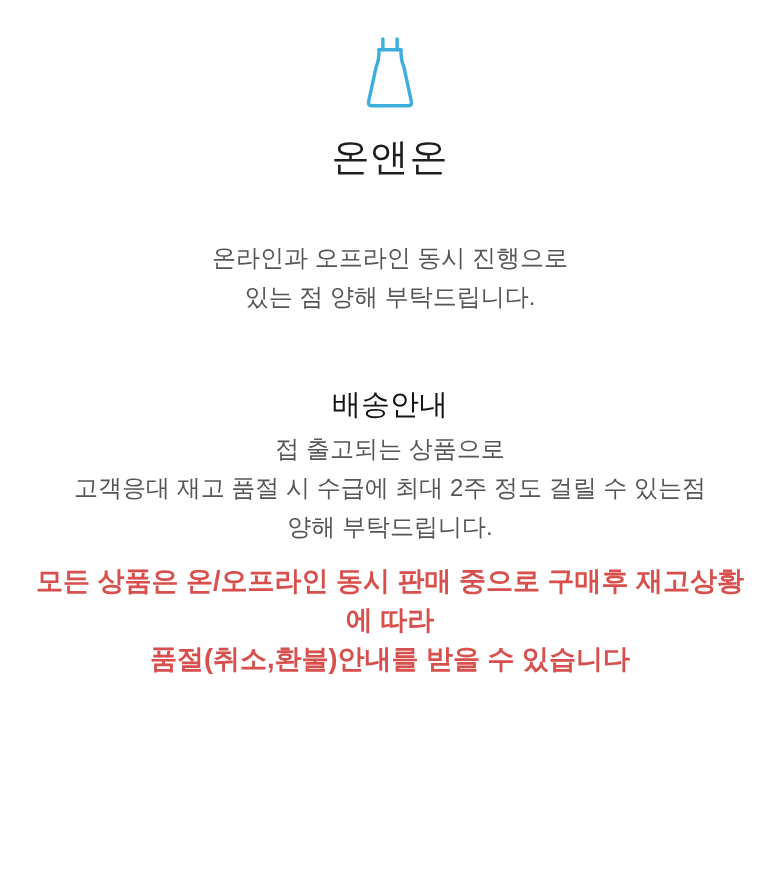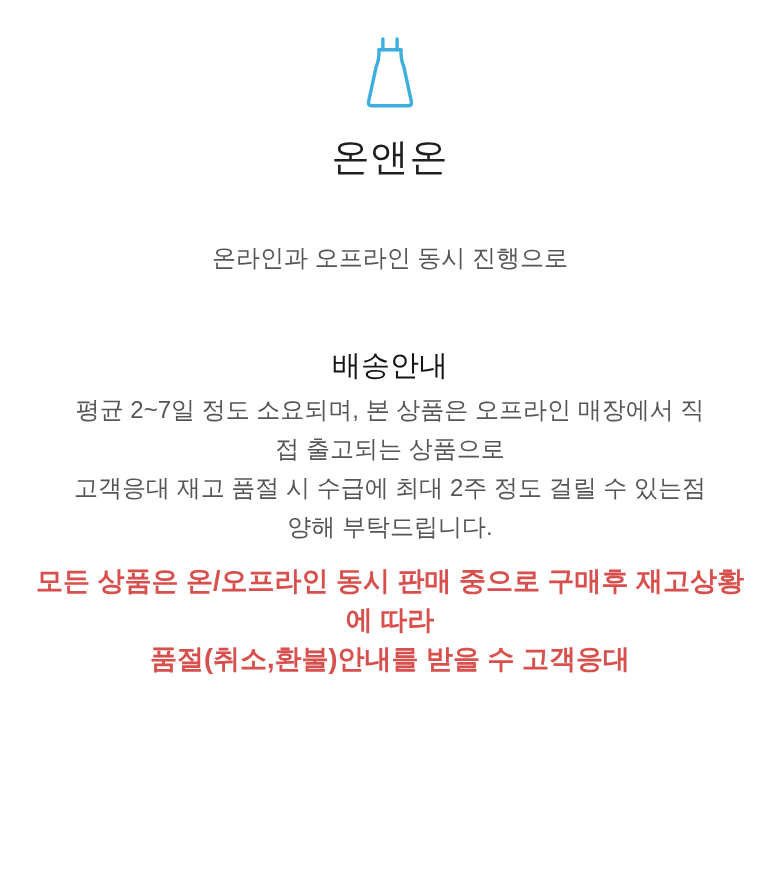--- a/index.html
+++ b/index.html
@@ -76,30 +76,30 @@
       <path d="M37.5 3 L37.5 14.5"></path>
       <path d="M18.5 14.5 L41.5 14.5"></path>
       <path d="M18.5 14.5 C18.5 24 17.5 28 15.5 32 L7.5 69 Q6.5 73.5 11.5 73.5 L48.5 73.5 Q53.5 73.5 52.5 69 L44.5 32 C42.5 28 41.5 24 41.5 14.5"></path>
     </g>
   </svg>
 
   <h1 class="brand-title">온앤온</h1>
 
   <div class="intro">
     <div class="text-line">온라인과 오프라인 동시 진행으로</div>
+    <div class="text-line">있는 점 양해 부탁드립니다.</div>
   </div>
 
   <h2 class="section-heading">배송안내</h2>
 
   <div class="shipping">
-    <div class="text-line">평균 2~7일 정도 소요되며, 본 상품은 오프라인 매장에서 직</div>
     <div class="text-line">접 출고되는 상품으로</div>
     <div class="text-line">고객응대 재고 품절 시 수급에 최대 2주 정도 걸릴 수 있는점</div>
     <div class="text-line">양해 부탁드립니다.</div>
   </div>
 
   <div class="warning">
     <div class="text-line">모든 상품은 온/오프라인 동시 판매 중으로 구매후 재고상황</div>
     <div class="text-line">에 따라</div>
-    <div class="text-line">품절(취소,환불)안내를 받을 수 고객응대</div>
+    <div class="text-line">품절(취소,환불)안내를 받을 수 있습니다</div>
   </div>
 
 </div>
 
 </body></html>

